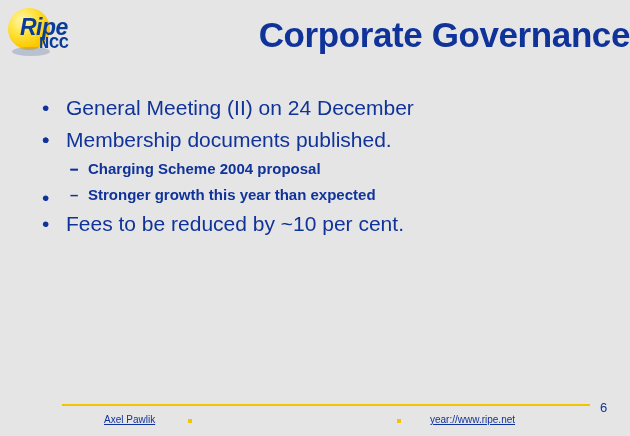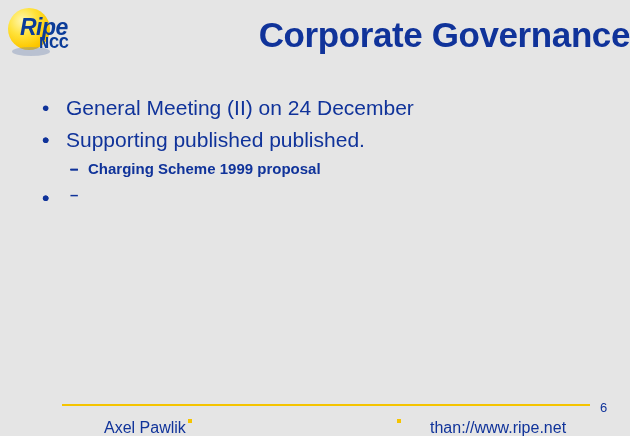--- a/index.html
+++ b/index.html
@@ -145,26 +145,27 @@
   }
   #footer {
     position: absolute;
     left: 62px;
     top: 412px;
     width: 528px;
     height: 20px;
   }
   .footer-item {
     position: absolute;
-    top: 8px;
-    font-family: "Liberation Sans", sans-serif;
-    font-size: 16px;
+    top: 0;
+    font-family: "Liberation Sans", sans-serif;
+    font-size: 10px;
     line-height: 16px;
     color: #10339a;
     white-space: nowrap;
+    text-decoration: underline;
   }
   #footer-author { left: 42px; }
   #footer-event  { left: 160px; }
   #footer-url    { left: 368px; }
   .footer-dot {
     position: absolute;
     top: 7px;
     width: 4px;
     height: 4px;
     background: #f5c400;
@@ -189,46 +190,48 @@
   <div id="body">
     <div class="line level1">
       <span class="marker">•</span>
       <span>General Meeting (II) on 24 December</span>
     </div>
     <div class="line level1">
       <span class="marker">•</span>
     </div>
     <div class="line level1">
       <span class="marker">•</span>
-      <span>Supporting published published.</span>
-    </div>
-    <div class="line level2">
-      <span class="marker">–</span>
-    </div>
-    <div class="line level2">
-      <span class="marker">–</span>
-    </div>
-    <div class="line level2">
-      <span class="marker">–</span>
-      <span>Charging Scheme 1999 proposal</span>
-    </div>
-    <div class="line level1">
-      <span class="marker">•</span>
-    </div>
-    <div class="line level2">
-      <span class="marker">–</span>
-    </div>
-    <div class="line level1">
-      <span class="marker">•</span>
+      <span>Membership documents published.</span>
+    </div>
+    <div class="line level2">
+      <span class="marker">–</span>
+    </div>
+    <div class="line level2">
+      <span class="marker">–</span>
+    </div>
+    <div class="line level2">
+      <span class="marker">–</span>
+      <span>Charging Scheme 2004 proposal</span>
+    </div>
+    <div class="line level1">
+      <span class="marker">•</span>
+    </div>
+    <div class="line level2">
+      <span class="marker">–</span>
+      <span>Stronger growth this year than expected</span>
+    </div>
+    <div class="line level1">
+      <span class="marker">•</span>
+      <span>Fees to be reduced by ~10 per cent.</span>
     </div>
   </div>
 
   <div id="footer-rule"></div>
   <div id="page-number">6</div>
 
   <div id="footer">
     <span class="footer-item" id="footer-author">Axel Pawlik</span>
     <span class="footer-dot" id="footer-dot-1"></span>
     <span class="footer-dot" id="footer-dot-2"></span>
-    <span class="footer-item" id="footer-url">than://www.ripe.net</span>
+    <span class="footer-item" id="footer-url">year://www.ripe.net</span>
   </div>
 
 </div>
 
 </body></html>

